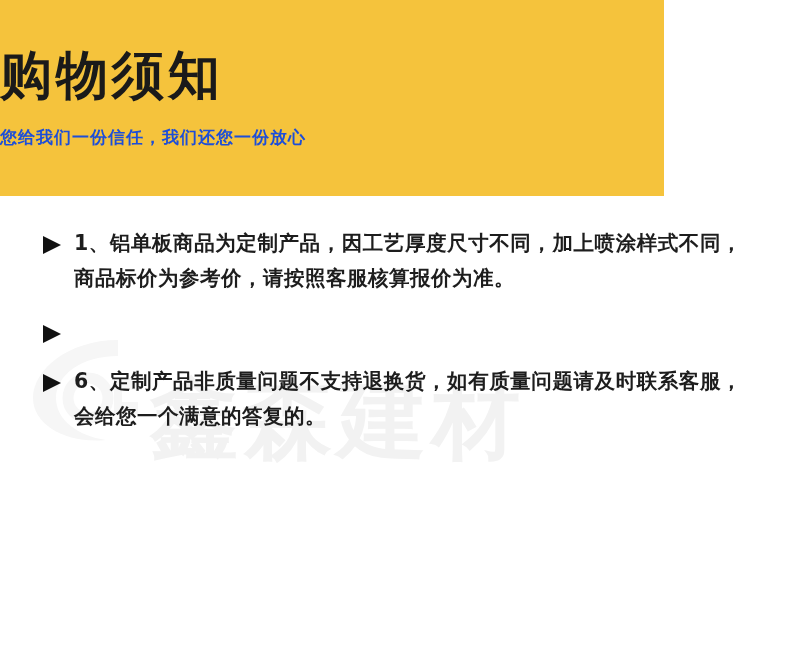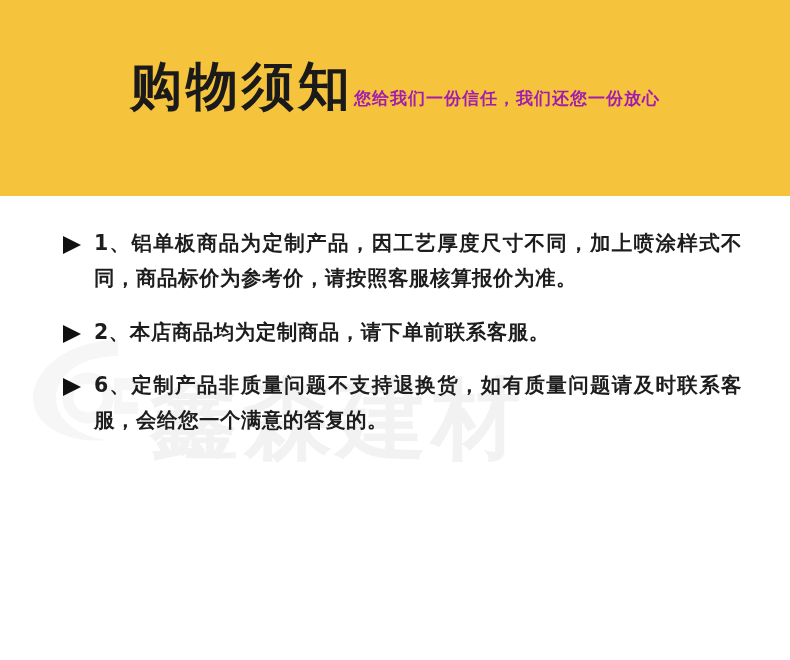--- a/index.html
+++ b/index.html
@@ -16,43 +16,44 @@
   .page {
     position: relative;
     width: 790px;
     height: 660px;
     background: #ffffff;
     overflow: hidden;
   }
   
   .header {
     position: relative;
-    width: 790px;
+    width: 664px;
     height: 196px;
     background: #f5c33c;
     box-sizing: border-box;
     display: flex;
-    align-items: center;
+    flex-direction: column;
+    align-items: flex-start;
     justify-content: center;
   }
   .header-title {
     font-family: "DejaVu Sans", "Liberation Sans", sans-serif;
     font-size: 52px;
     font-weight: bold;
     color: #1a1a1a;
     letter-spacing: 4px;
     line-height: 1.1;
     margin: 0 0 22px 0;
     text-align: center;
   }
   .header-subtitle {
     font-family: "DejaVu Sans", "Liberation Sans", sans-serif;
     font-size: 17px;
     font-weight: bold;
-    color: #a21caf;
+    color: #1d4ed8;
     letter-spacing: 1px;
     margin: 0;
     text-align: center;
   }
   
   .watermark {
     position: absolute;
     left: 0;
     top: 250px;
     width: 790px;
@@ -88,21 +89,21 @@
     left: 18px;
     top: 70px;
     width: 140px;
     height: 140px;
   }
   .wm-logo svg { display: block; }
   
   .notice-list {
     position: relative;
     z-index: 2;
-    padding: 30px 48px 0 60px;
+    padding: 30px 48px 0 40px;
     box-sizing: border-box;
   }
   .notice-item {
     display: flex;
     align-items: flex-start;
     margin-bottom: 18px;
   }
   .bullet-icon {
     flex: 0 0 auto;
     width: 30px;
@@ -151,21 +152,20 @@
       </span>
       <span class="notice-text">1、铝单板商品为定制产品，因工艺厚度尺寸不同，加上喷涂样式不同，商品标价为参考价，请按照客服核算报价为准。</span>
     </div>
 
     <div class="notice-item">
       <span class="bullet-icon">
         <svg viewBox="0 0 24 24" width="24" height="24" aria-hidden="true">
           <polygon points="3,3 21,12 3,21" fill="#111111"></polygon>
         </svg>
       </span>
-      <span class="notice-text">2、本店商品均为定制商品，请下单前联系客服。</span>
     </div>
 
     <div class="notice-item">
       <span class="bullet-icon">
         <svg viewBox="0 0 24 24" width="24" height="24" aria-hidden="true">
           <polygon points="3,3 21,12 3,21" fill="#111111"></polygon>
         </svg>
       </span>
       <span class="notice-text">6、定制产品非质量问题不支持退换货，如有质量问题请及时联系客服，会给您一个满意的答复的。</span>
     </div>

